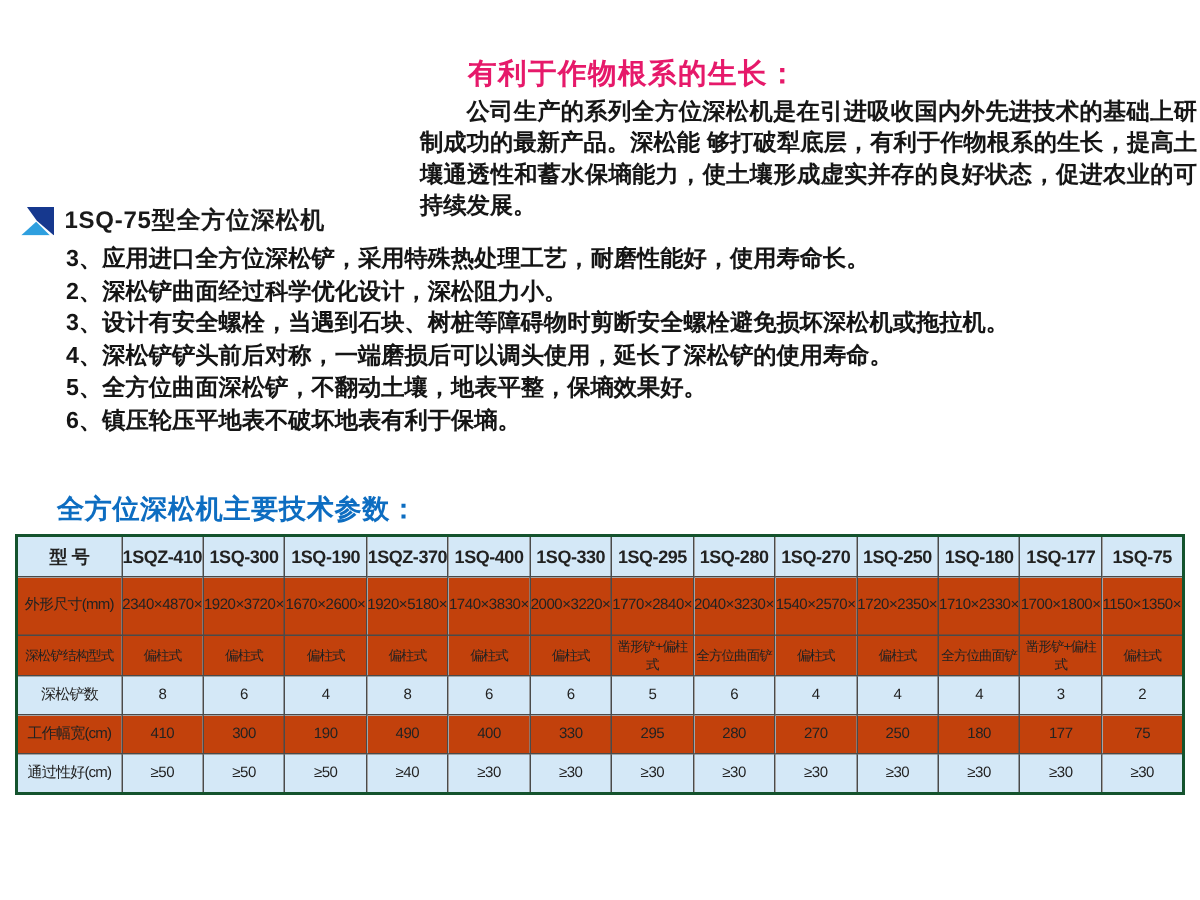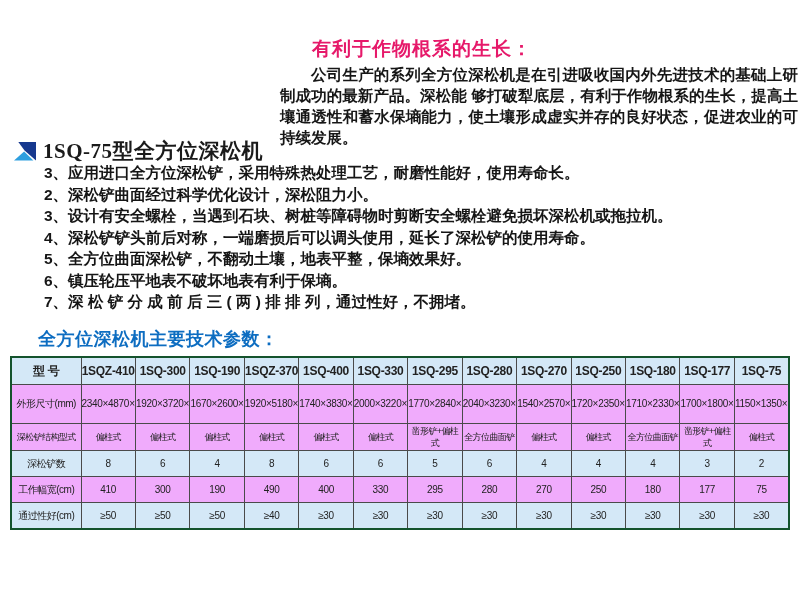--- a/index.html
+++ b/index.html
@@ -27,21 +27,21 @@
   }
   .logo{position:relative;width:22px;height:19px;flex:0 0 auto;}
   .logo .dark{
     position:absolute;inset:0;background:var(--logo-dark,#16388e);
     clip-path:polygon(18% 0,100% 0,100% 100%,48% 48%);
   }
   .logo .light{
     position:absolute;inset:0;background:var(--logo-light,#2e9fdf);
     clip-path:polygon(0 100%,46% 52%,88% 100%);
   }
-  .model-heading .label{font-size:21px;font-weight:bold;white-space:nowrap;letter-spacing:0.5px;font-family:Liberation Serif, serif;}
+  .model-heading .label{font-size:16px;font-weight:bold;white-space:nowrap;letter-spacing:0.5px;}
 
   
   .features{
     position:absolute;left:44px;top:165px;width:752px;
   }
   .features .item{
     font-size:15.5px;font-weight:600;line-height:16px;margin-bottom:5.5px;
     white-space:nowrap;color:#151515;
   }
 
@@ -60,21 +60,21 @@
   .params col.label-col{width:70px;}
   .params th,.params td{
     border:1px solid #4a4a4a;text-align:center;vertical-align:middle;
     padding:1px 0;color:#222;overflow:hidden;
   }
   .params thead th{height:24px;font-size:12px;font-weight:bold;letter-spacing:-0.3px;}
   .params tbody td{height:23px;font-size:10px;letter-spacing:-0.3px;line-height:12px;}
   .params tbody tr.dims td{height:36px;}
   .params tbody td.rowlabel{font-size:10px;letter-spacing:-0.5px;}
   .params tr.stripe{background:var(--table-blue,#d4e8f7);}
-  .params tr.plain{background:#f0abfc;}
+  .params tr.plain{background:#c2410c;}
   .params tbody tr.struct td{font-size:9px;letter-spacing:-0.6px;}
 </style>
 </head>
 <body style="--accent-red: #e6196a; --accent-blue: #0d6dc1; --table-blue: #d4e8f7; --logo-dark: #16388e; --logo-light: #2e9fdf;">
 
 <div class="page">
 
   <div class="features-title">有利于作物根系的生长：</div>
 
   <p class="intro">公司生产的系列全方位深松机是在引进吸收国内外先进技术的基础上研制成功的最新产品。深松能 够打破犁底层，有利于作物根系的生长，提高土壤通透性和蓄水保墒能力，使土壤形成虚实并存的良好状态，促进农业的可持续发展。</p>
@@ -87,21 +87,20 @@
     <span class="label">1SQ-75型全方位深松机</span>
   </div>
 
   <div class="features">
     <div class="item">3、应用进口全方位深松铲，采用特殊热处理工艺，耐磨性能好，使用寿命长。</div>
     <div class="item">2、深松铲曲面经过科学优化设计，深松阻力小。</div>
     <div class="item">3、设计有安全螺栓，当遇到石块、树桩等障碍物时剪断安全螺栓避免损坏深松机或拖拉机。</div>
     <div class="item">4、深松铲铲头前后对称，一端磨损后可以调头使用，延长了深松铲的使用寿命。</div>
     <div class="item">5、全方位曲面深松铲，不翻动土壤，地表平整，保墒效果好。</div>
     <div class="item">6、镇压轮压平地表不破坏地表有利于保墒。</div>
-    <div class="item">7、深 松 铲 分 成 前 后 三 ( 两 ) 排 排 列，通过性好，不拥堵。</div>
   </div>
 
   <div class="specs-title">全方位深松机主要技术参数：</div>
 
   <table class="params">
     <colgroup>
         <col class="label-col">
         <col>
         <col>
         <col>

